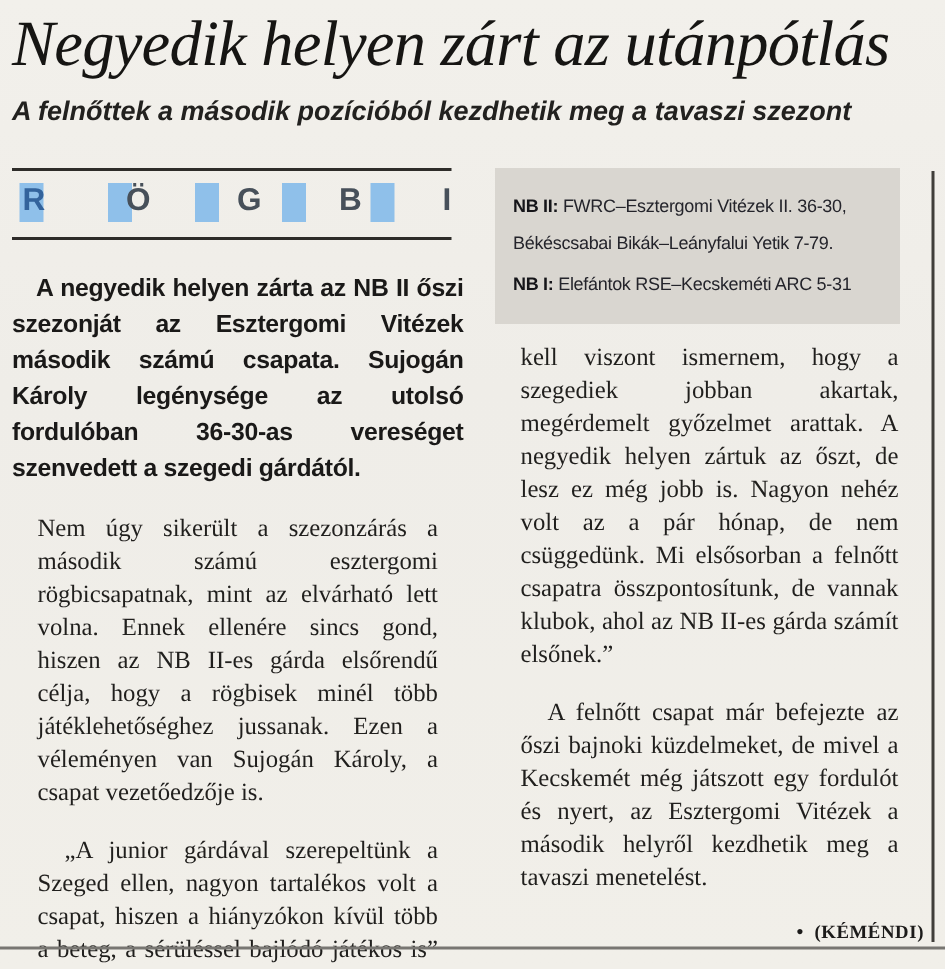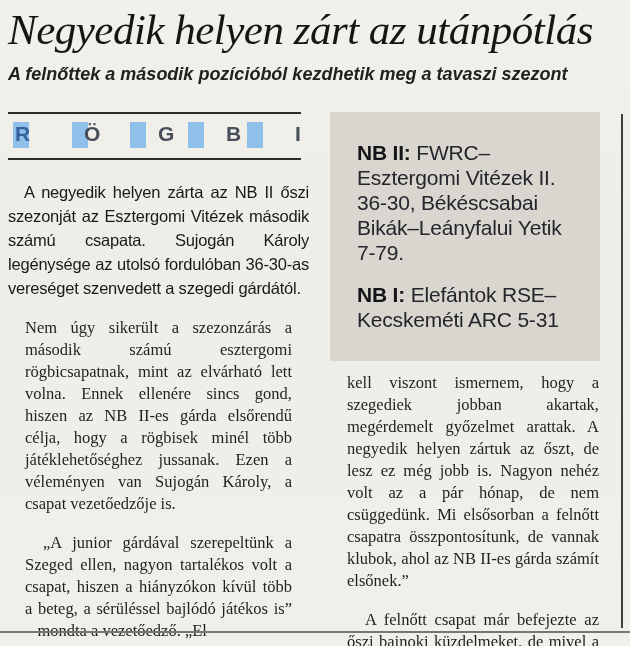--- a/index.html
+++ b/index.html
@@ -64,44 +64,44 @@
   }
   .sec-letter:nth-of-type(1){left:7px;color:var(--letter-navy);}
   .sec-letter:nth-of-type(2){left:76px;}
   .sec-letter:nth-of-type(3){left:150px;}
   .sec-letter:nth-of-type(4){left:218px;}
   .sec-letter:nth-of-type(5){left:287px;}
   
   .lead{
     margin:20px 0 0 0;
     font-family:"Liberation Sans", sans-serif;
-    font-weight:400;font-size:16.5px;line-height:24px;
+    font-weight:700;font-size:16.5px;line-height:24px;
     text-align:justify;text-indent:16px;
     letter-spacing:-0.2px;color:#1a1918;
   }
   
   .body-p{
     margin:17px;
     font-family:"Liberation Serif", serif;
     font-size:16.5px;line-height:22px;
     text-align:justify;color:#201f1d;
   }
   .col-left .body-p:first-of-type{margin-top:15px;}
   .body-p.indent{text-indent:18px;}
   
   .results-box{
     margin-top:4px;
     width:250px;
     background:var(--box-bg);
     padding:11px 10px 12px 10px;
   }
   .results-box p{
-    margin:17px;
+    margin:2px;
     font-family:"Liberation Sans", sans-serif;
-    font-size:21px;line-height:25px;
+    font-size:12px;line-height:25px;
     color:#24242b;letter-spacing:-0.2px;
   }
   .results-box b{font-weight:700;color:#151519;}
   .col-right .body-p:first-of-type{margin-top:11px;}
   
   .byline{
     margin-top:5px;
     text-align:right;
     font-family:Liberation Serif, serif;
     font-weight:700;font-size:12.5px;line-height:16px;

